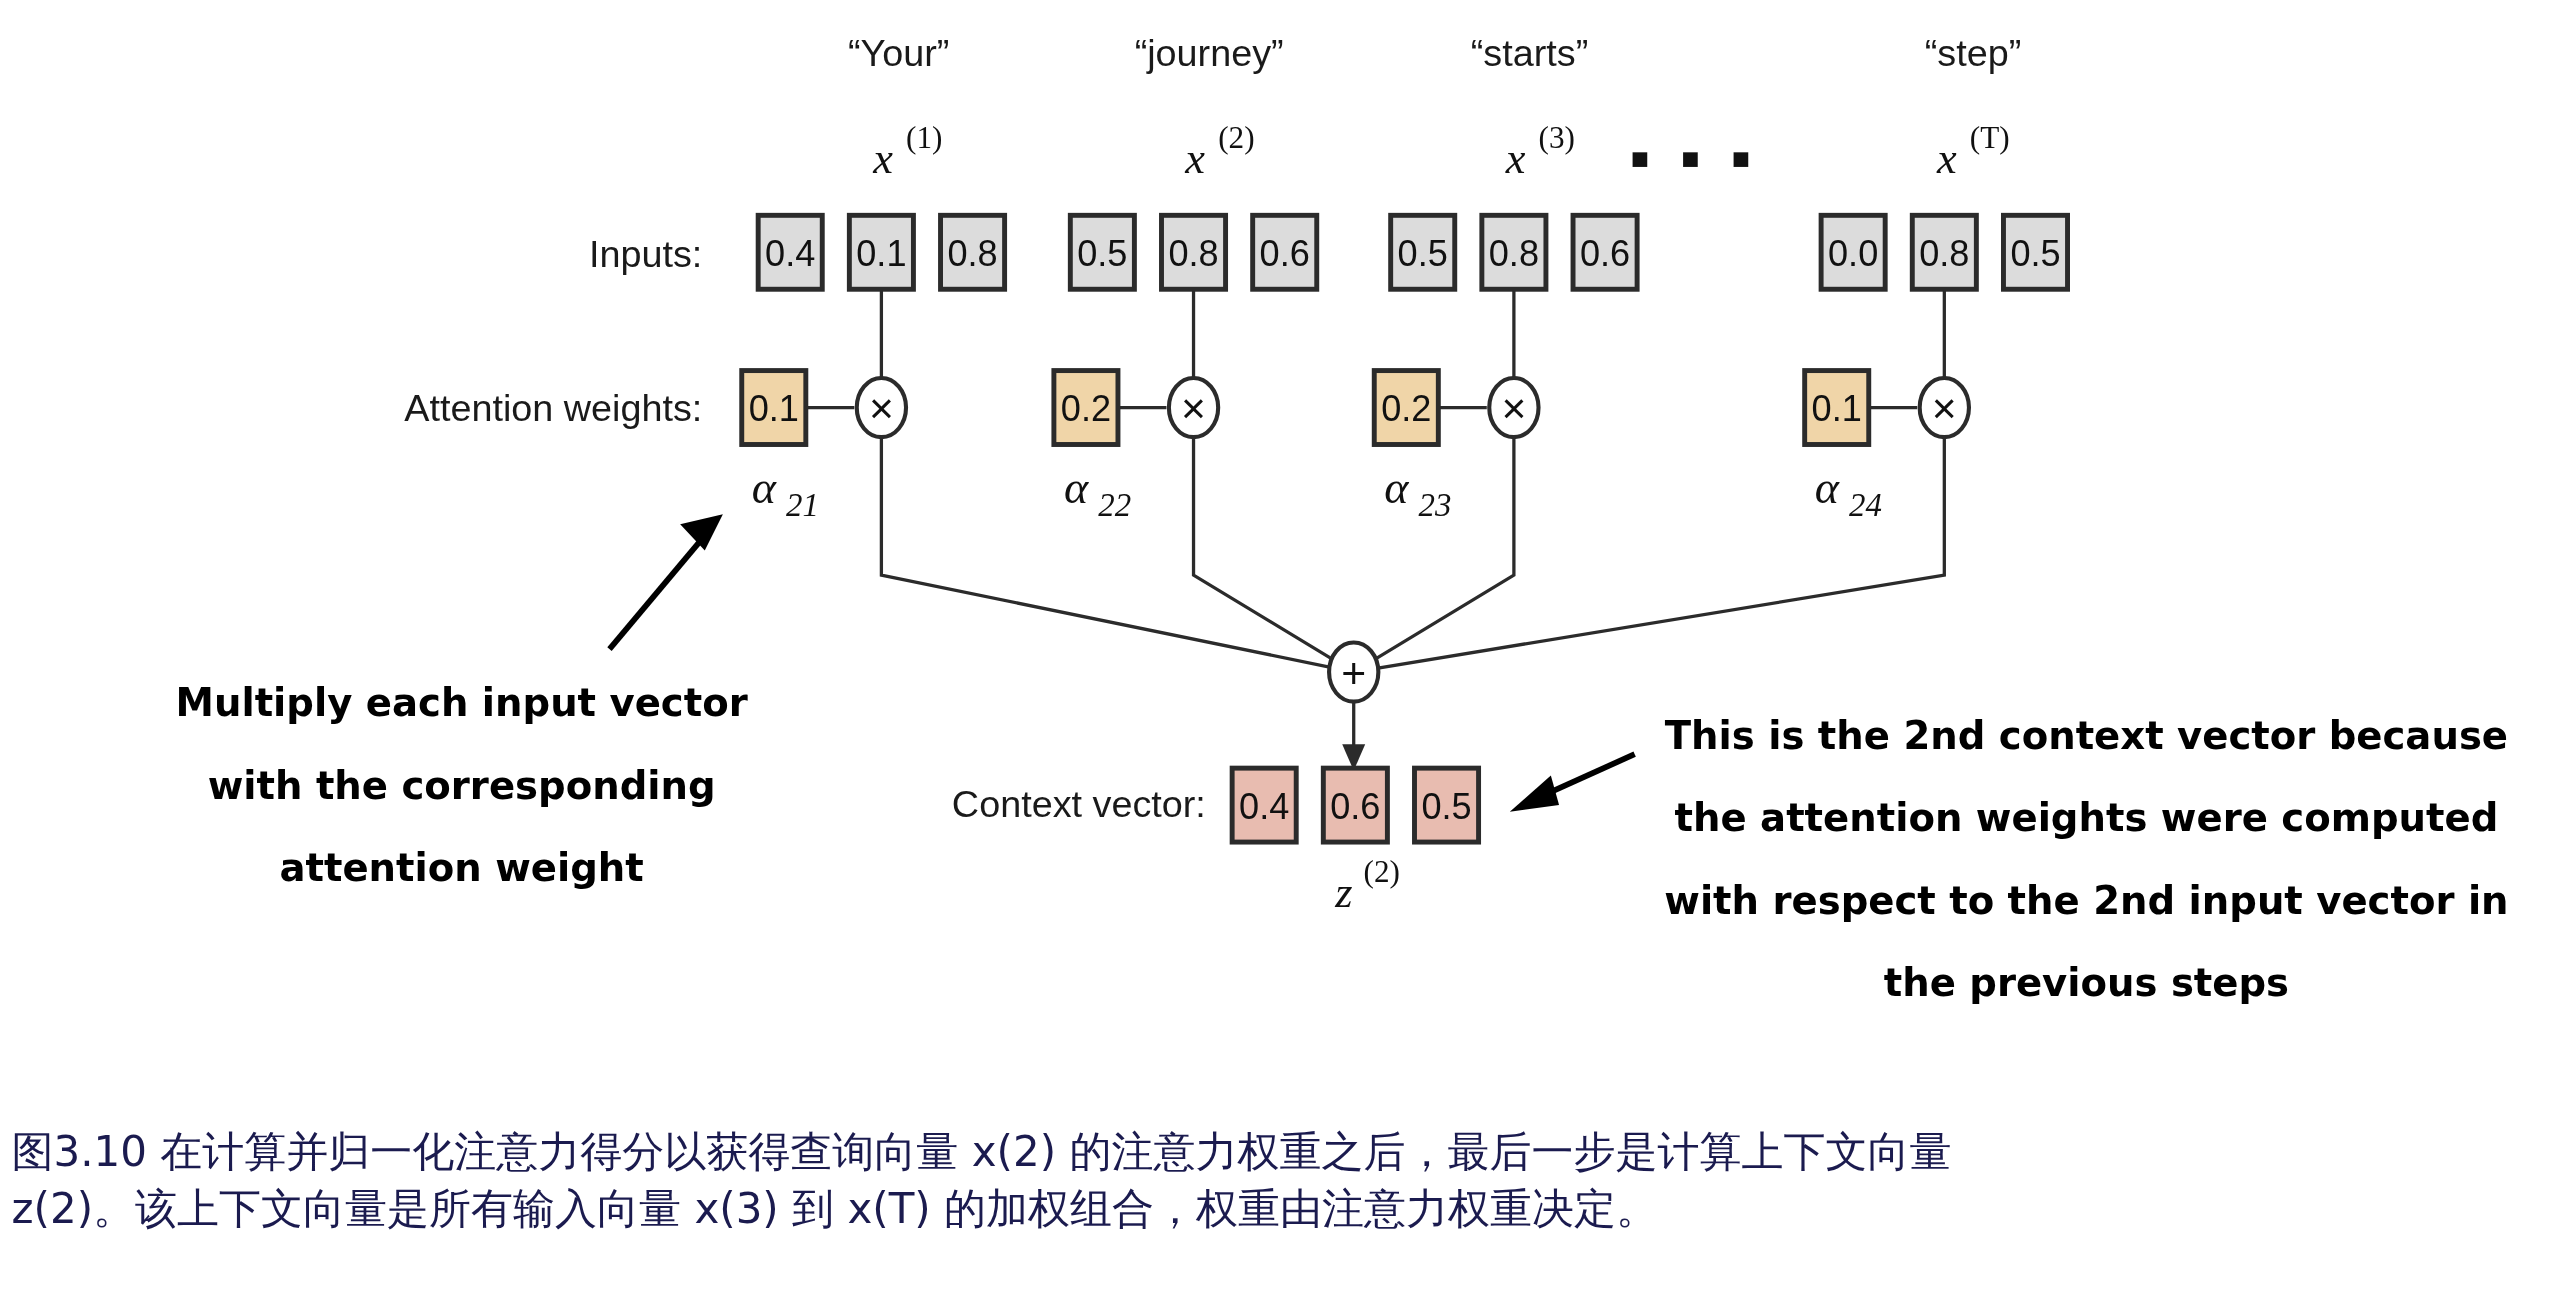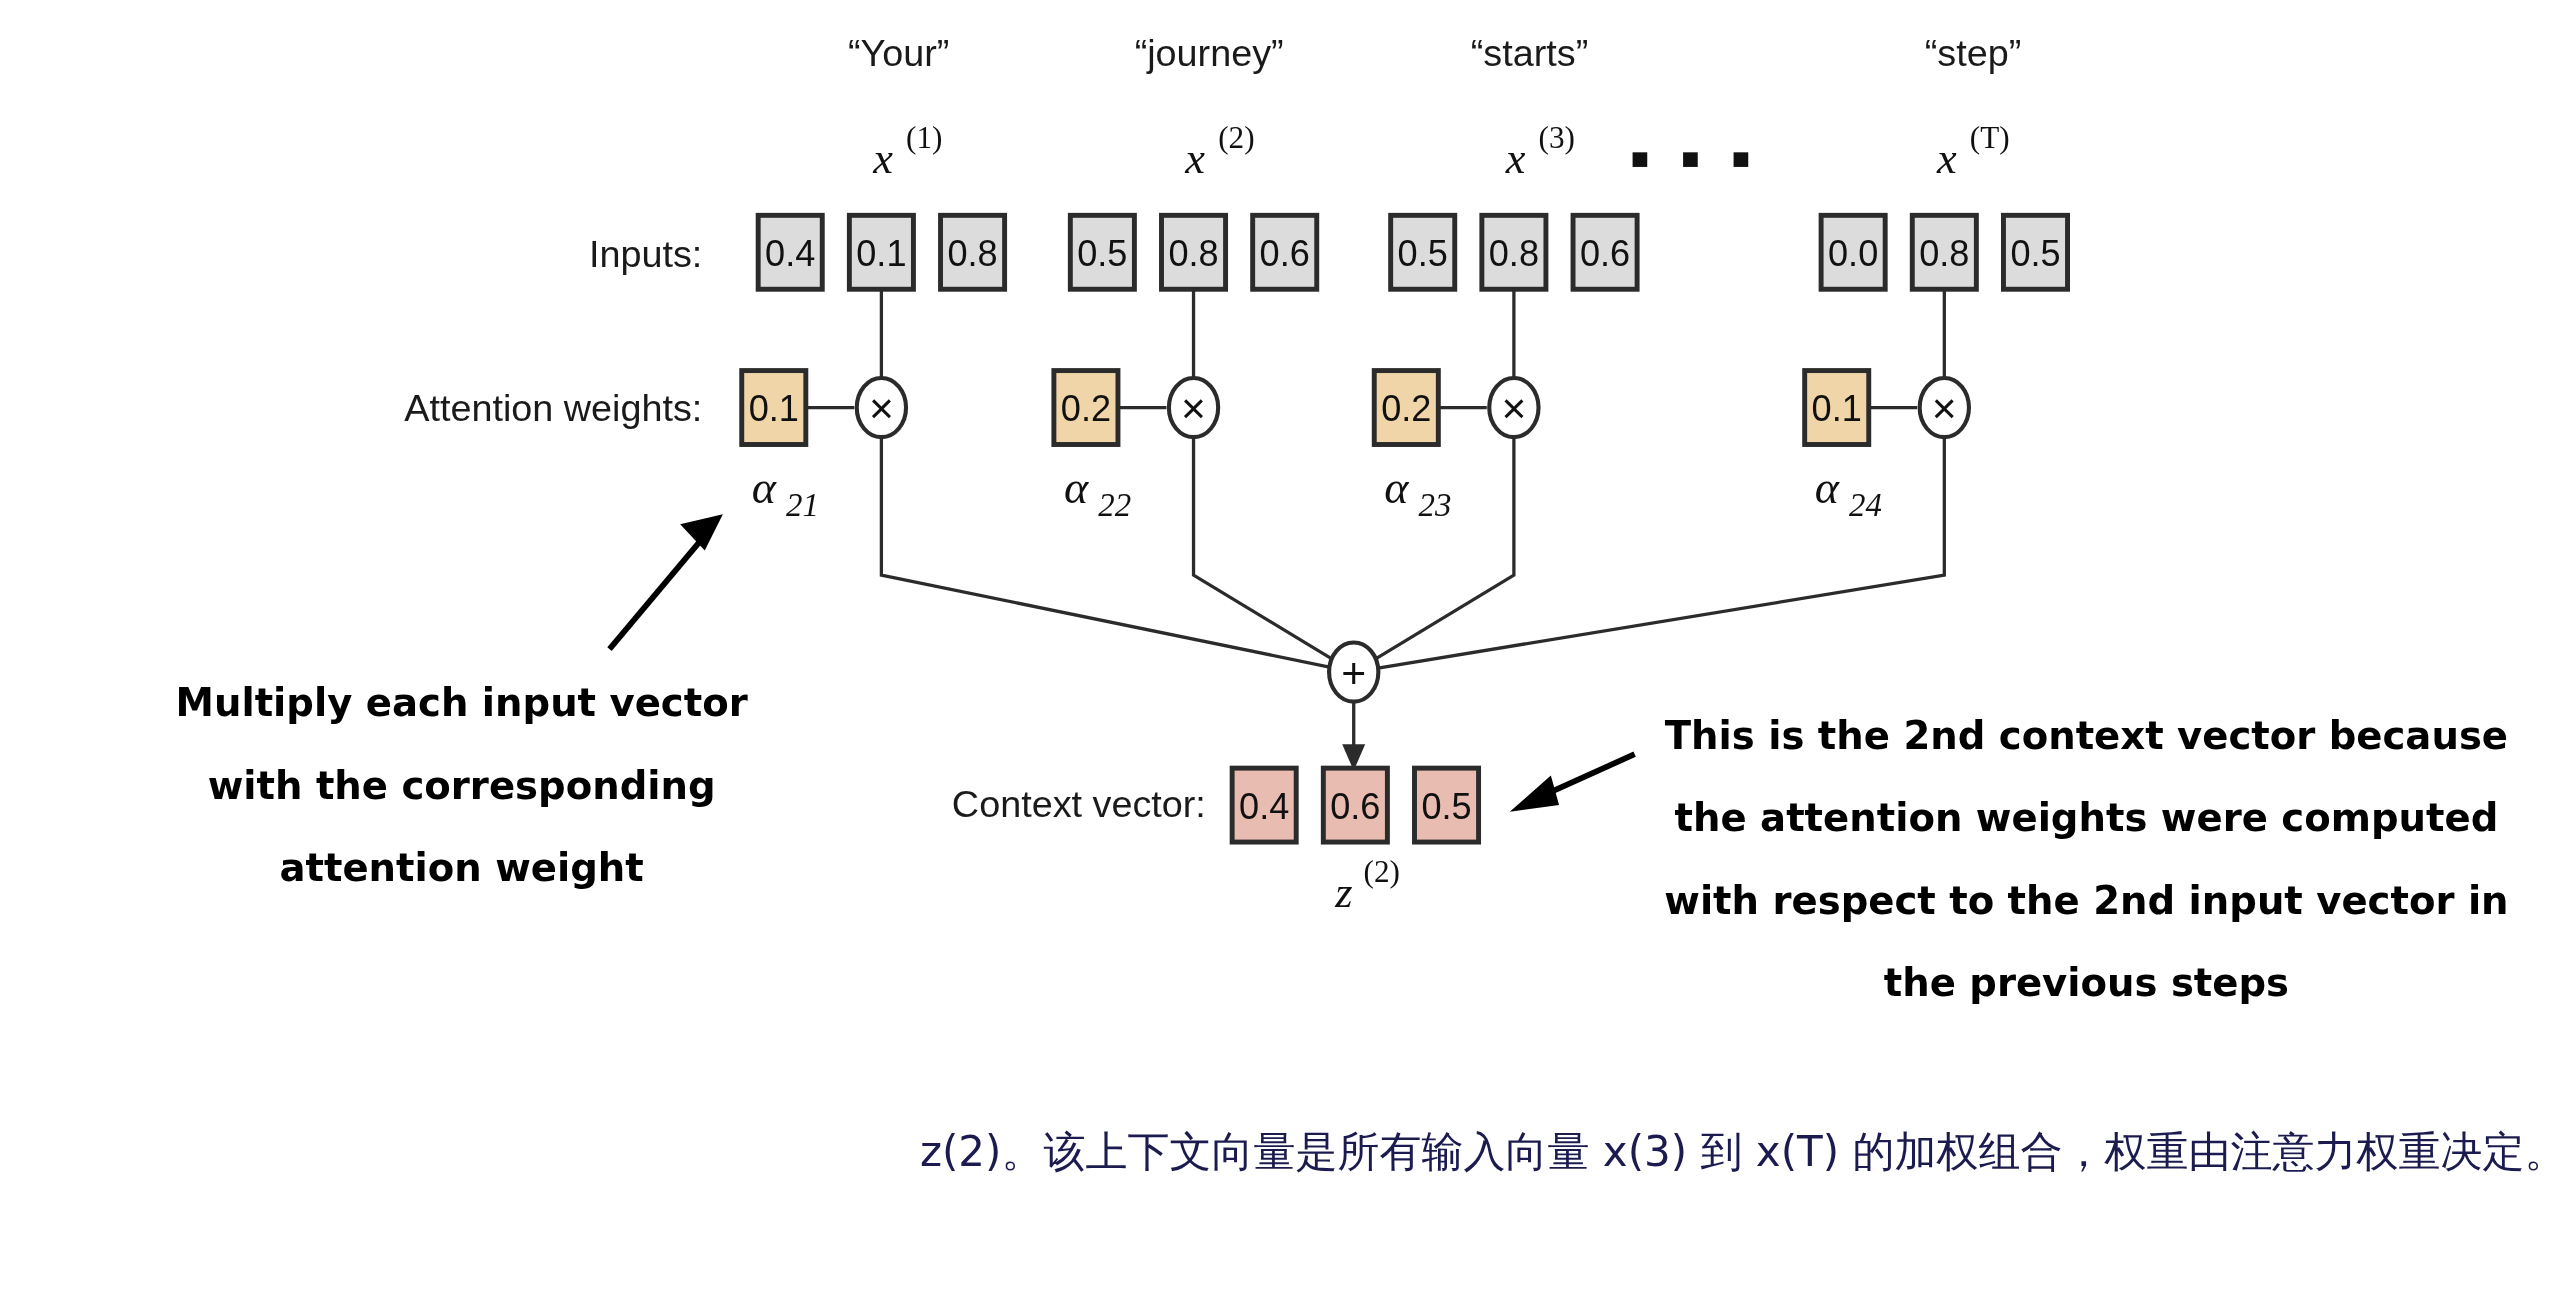--- a/index.html
+++ b/index.html
@@ -11,21 +11,20 @@
     width: 2576px;
     height: 1303px;
     font-family: "Liberation Sans", sans-serif;
     overflow: hidden;
     position: relative;
   }
   #figure-root {
     position: relative;
     width: 2128px;
     height: 1303px;
-    text-align: right;
   }
   #diagram-svg {
     position: absolute;
     left: 0;
     top: 0;
     width: 2576px;
     height: 1303px;
     display: block;
   }
   .lbl {
@@ -258,17 +257,18 @@
     <g>
       <text class="annot" x="2540" y="912" text-anchor="middle">This is the 2nd context vector because</text>
       <text class="annot" x="2540" y="1012" text-anchor="middle">the attention weights were computed</text>
       <text class="annot" x="2540" y="1112" text-anchor="middle">with respect to the 2nd input vector in</text>
       <text class="annot" x="2540" y="1212" text-anchor="middle">the previous steps</text>
     </g>
 
   </svg>
 
   <div class="caption">
+    <div class="caption-line">图3.10 在计算并归一化注意力得分以获得查询向量 x(2) 的注意力权重之后，最后一步是计算上下文向量</div>
     <div class="caption-line">z(2)。该上下文向量是所有输入向量 x(3) 到 x(T) 的加权组合，权重由注意力权重决定。</div>
   </div>
 
 </div>
 
 
 </body></html>

